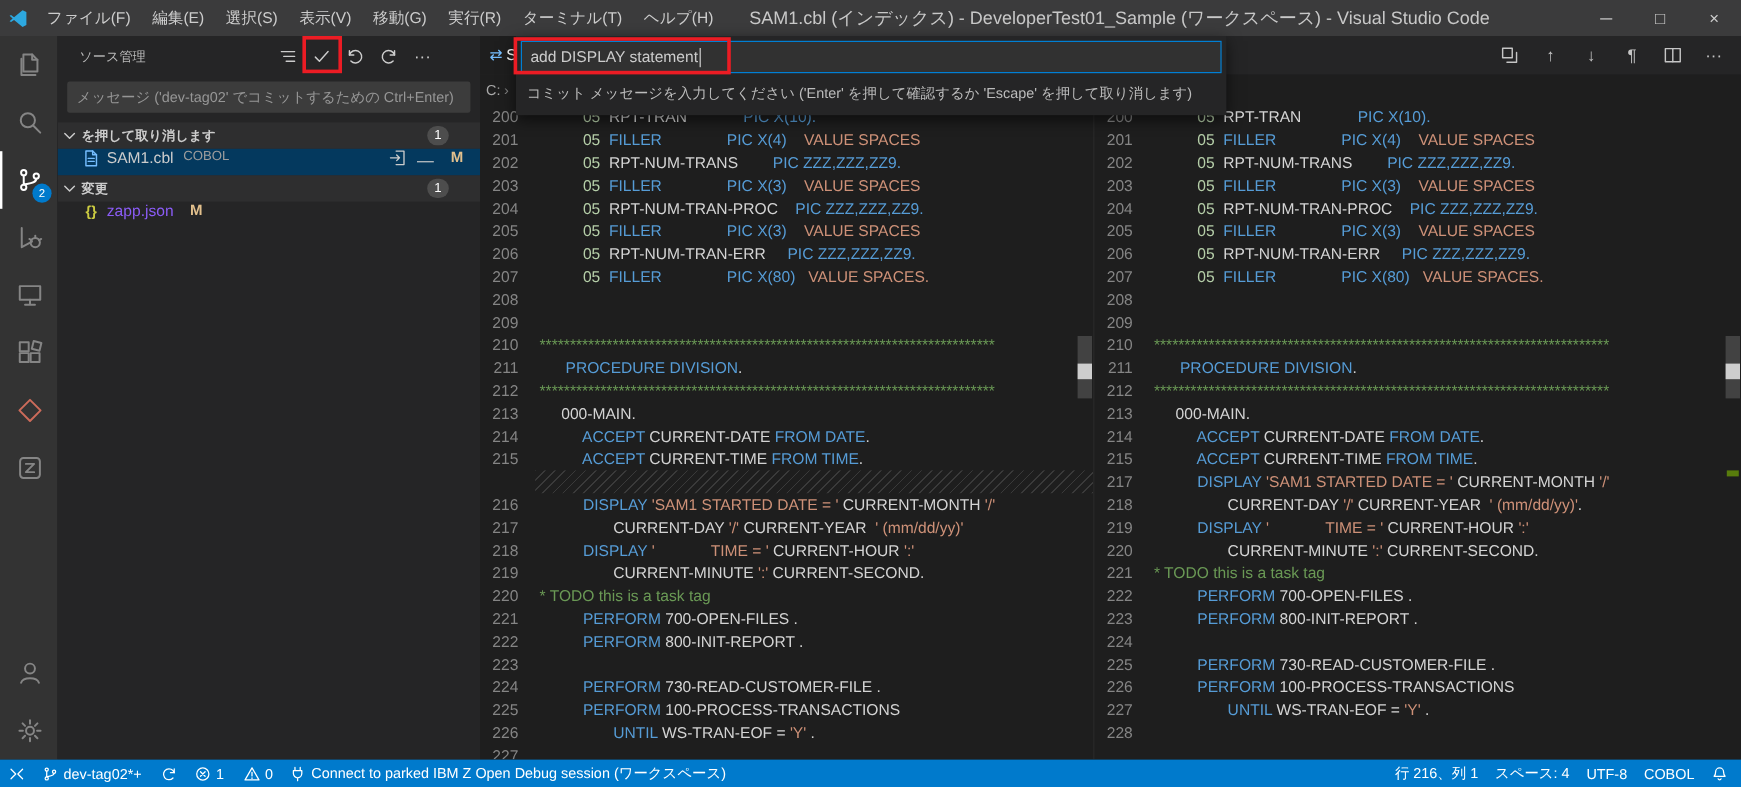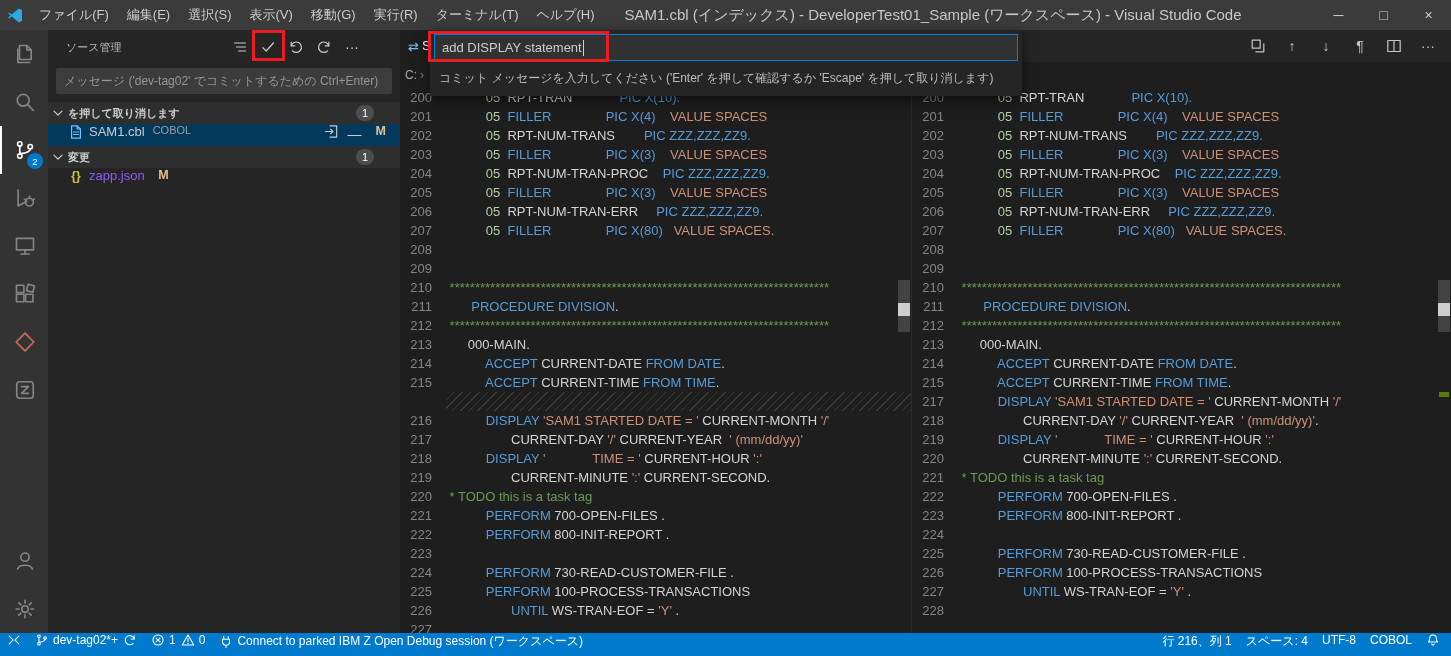--- a/index.html
+++ b/index.html
@@ -84,21 +84,21 @@
   
   .quick-input{position:absolute;left:430px;top:30px;width:592px;background:#252526;z-index:60;box-shadow:0 4px 12px rgba(0,0,0,0.6)}
   .qi-input{margin:4px;height:27px;background:#313131;border:1px solid #007fd4;display:flex;align-items:center;padding:0 7px;font-size:13px;color:#cccccc;white-space:nowrap;overflow:hidden}
   .caret{width:1px;height:16px;background:#cfcfcf;margin-left:1px}
   .qi-prompt{padding:5px 9px 9px;font-size:12px;color:#bcbcbc;white-space:nowrap;overflow:hidden}
 
   
   .statusbar{position:absolute;left:0;right:0;bottom:0;height:23px;background:#007acc;color:#ffffff;display:flex;align-items:center;font-size:12px;z-index:20}
   .sb-left{display:flex;align-items:center;height:100%}
   .sb-right{margin-left:auto;display:flex;align-items:center;height:100%;padding-right:4px}
-  .sb-item{display:flex;align-items:flex-start;gap:5px;padding:0 7px;height:100%;white-space:nowrap}
+  .sb-item{display:flex;align-items:center;gap:16px;padding:0 7px;height:100%;white-space:nowrap}
   .sb-item .icon{width:14px;height:14px}
   .sb-seg{display:flex;align-items:center;gap:4px}
 
   
   .icon{display:inline-flex;align-items:center;justify-content:center;flex:none}
   .icon svg{width:100%;height:100%}
   .icon svg path,.icon svg circle,.icon svg rect{fill:none;stroke:currentColor;stroke-width:1.2;stroke-linecap:round;stroke-linejoin:round}
   .icon.txt{font-size:14px;line-height:1}
   .icon[data-name="json-file-icon"]{color:#cbcb41;font-size:12px;font-weight:bold}
   .icon[data-name="cobol-file-icon"]{color:#75beff}

